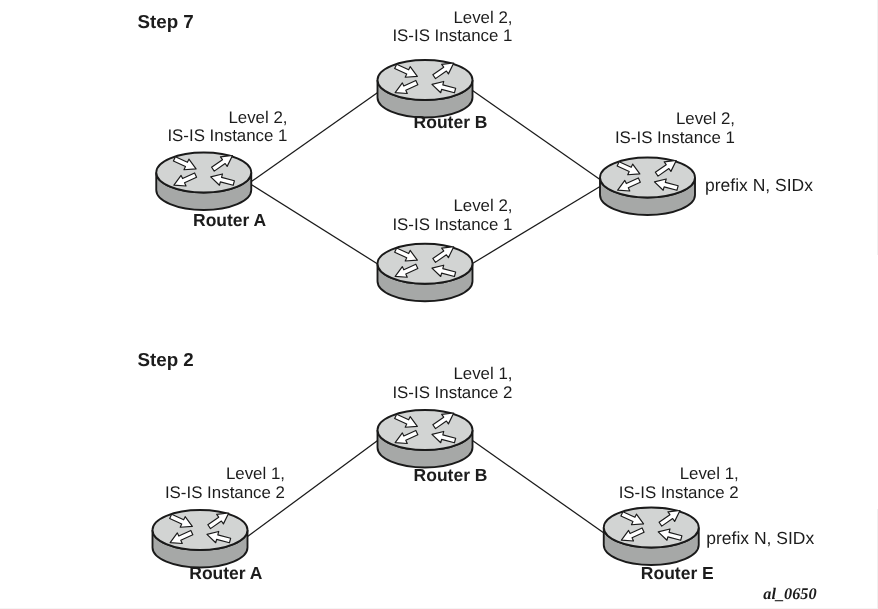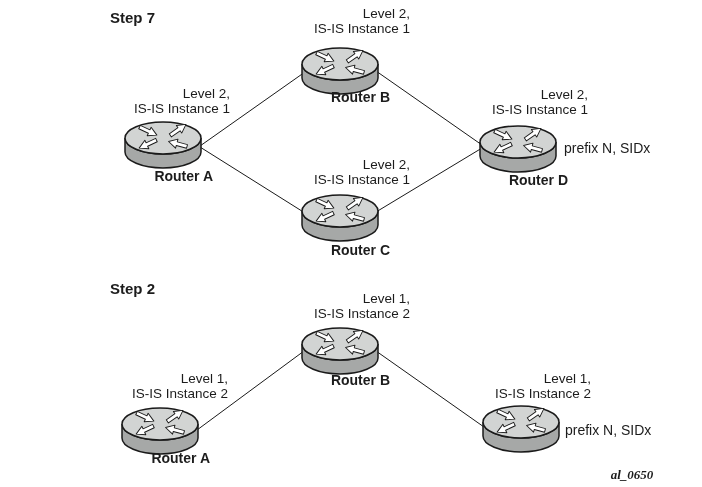--- a/index.html
+++ b/index.html
@@ -85,32 +85,31 @@
 IS-IS Instance 1</div>
   <div class="lbl annotation" style="left:270px;top:6px;">Level 2,
 IS-IS Instance 1</div>
   <div class="lbl annotation" style="left:270px;top:157px;">Level 2,
 IS-IS Instance 1</div>
   <div class="lbl annotation" style="left:448px;top:87px;">Level 2,
 IS-IS Instance 1</div>
 
   <div class="lbl router-name" style="left:113px;top:169px;">Router A</div>
   <div class="lbl router-name" style="left:290px;top:90px;">Router B</div>
-  <div class="lbl router-name" style="left:290px;top:243px;">Router C</div>
-  <div class="lbl router-name" style="left:468px;top:173px;">Router D</div>
 
   <div class="lbl side-label" style="left:564px;top:140px;">prefix N, SIDx</div>
 
   <div class="lbl annotation" style="left:88px;top:371px;">Level 1,
 IS-IS Instance 2</div>
   <div class="lbl annotation" style="left:270px;top:291px;">Level 1,
 IS-IS Instance 2</div>
   <div class="lbl annotation" style="left:451px;top:371px;">Level 1,
 IS-IS Instance 2</div>
 
   <div class="lbl router-name" style="left:110px;top:451px;">Router A</div>
   <div class="lbl router-name" style="left:290px;top:373px;">Router B</div>
+  <div class="lbl router-name" style="left:471px;top:451px;">Router E</div>
 
   <div class="lbl side-label" style="left:565px;top:422px;">prefix N, SIDx</div>
 
   <div class="lbl figure-id" style="left:602px;top:467px;">al_0650</div>
 
 </div>
 
 </body></html>

